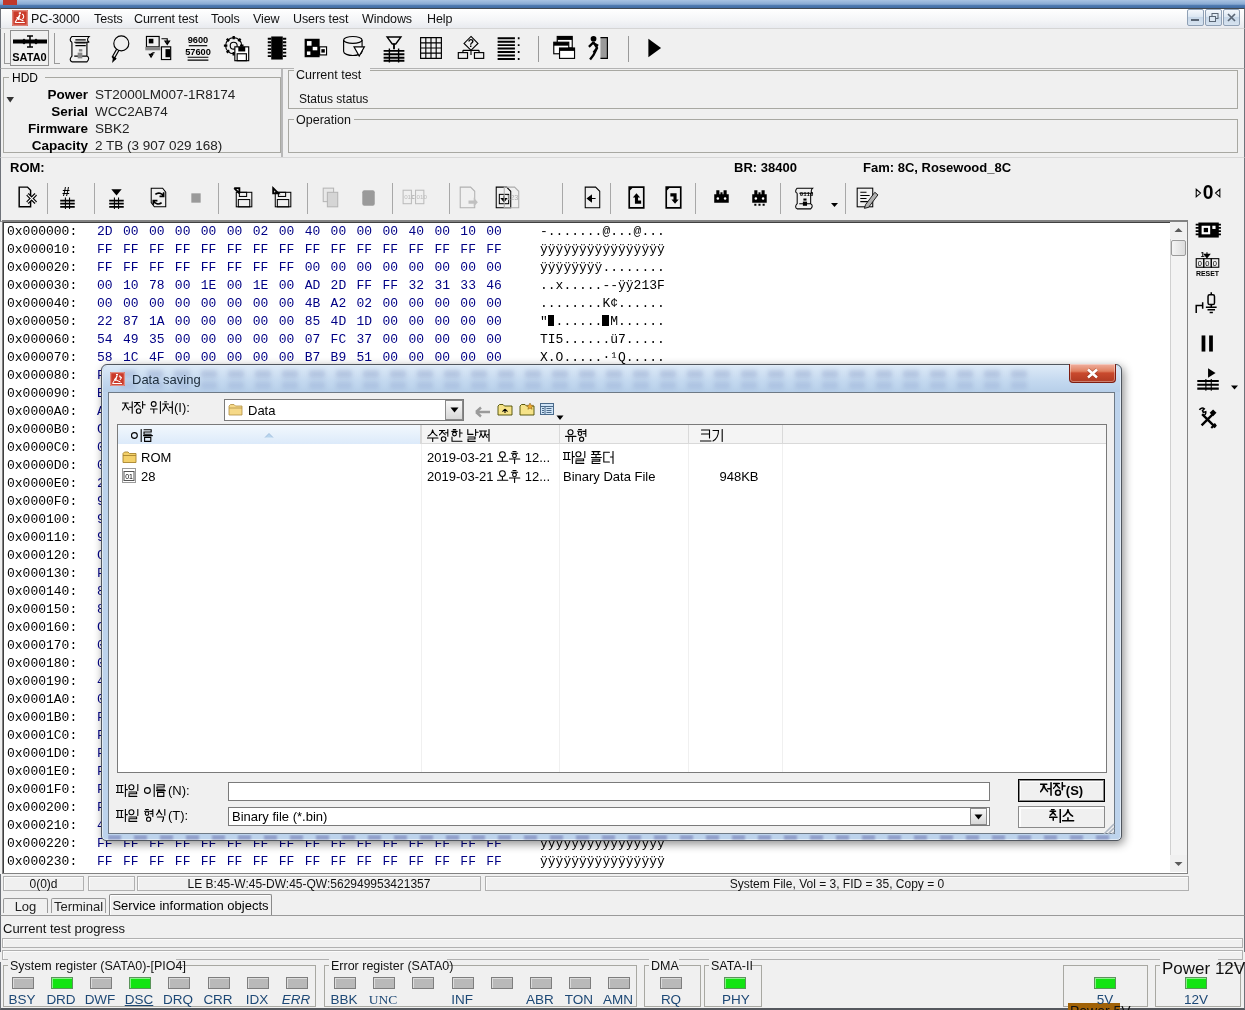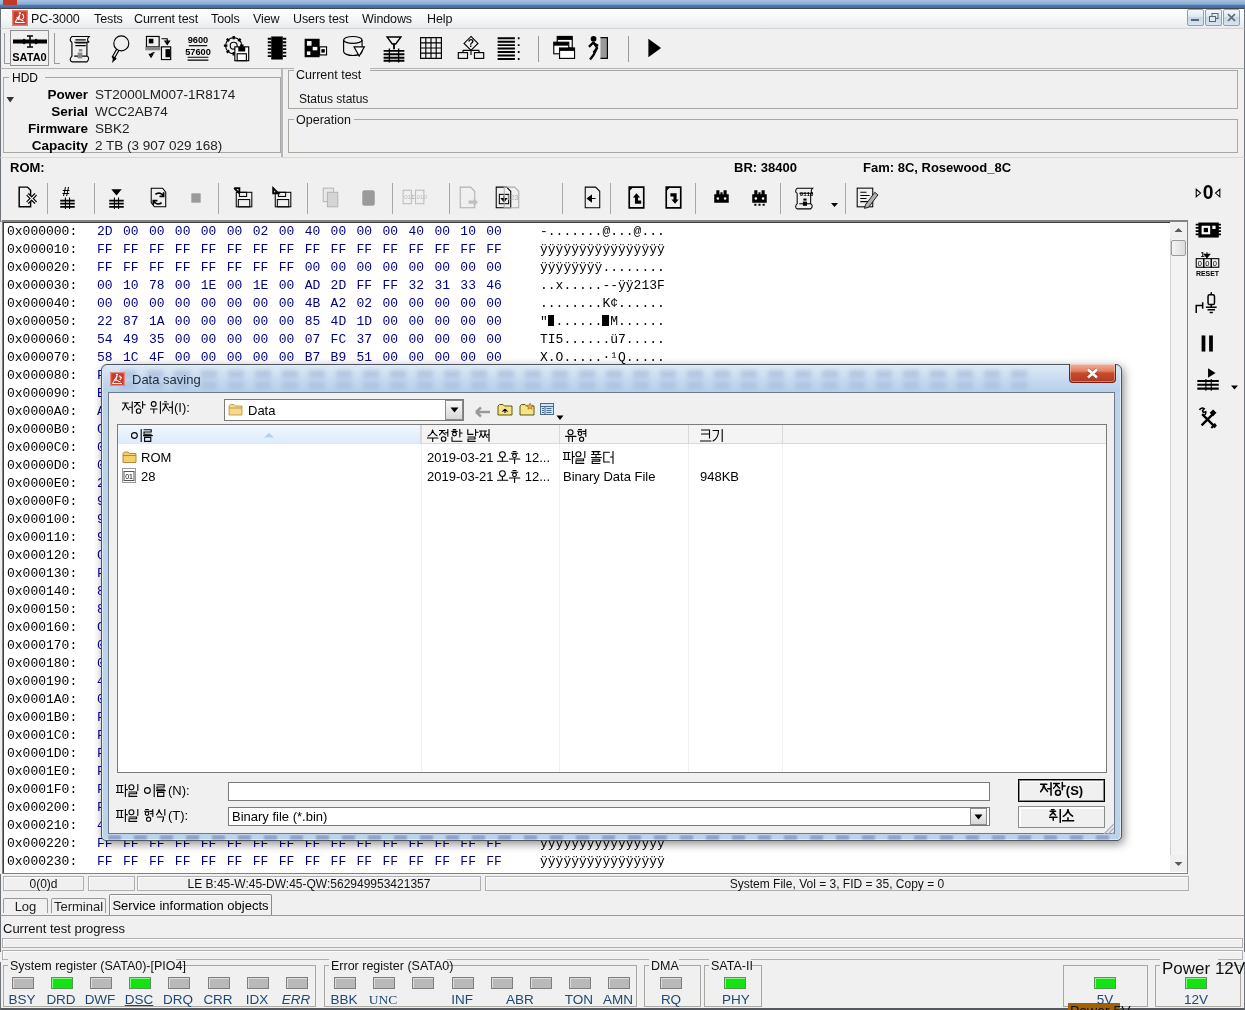--- a/index.html
+++ b/index.html
@@ -478,21 +478,21 @@
 <div style="position:absolute;left:329px;top:959px;width:118px;height:13px;background:#f0f0f0;font-size:12.5px;color:#111;padding:0 2px;white-space:nowrap;">Error register (SATA0)</div>
 <div class="led" style="position:absolute;left:334px;top:977px;width:22px;height:12px;"></div>
 <div class="ledlab" style="position:absolute;left:324px;top:992px;width:40px;height:14px;">BBK</div>
 <div class="led" style="position:absolute;left:373px;top:977px;width:22px;height:12px;"></div>
 <div class="ledlab" style="position:absolute;left:363px;top:992px;width:40px;height:14px;font-family:Liberation Serif, serif;">UNC</div>
 <div class="led" style="position:absolute;left:412px;top:977px;width:22px;height:12px;"></div>
 <div class="led" style="position:absolute;left:452px;top:977px;width:22px;height:12px;"></div>
 <div class="ledlab" style="position:absolute;left:442px;top:992px;width:40px;height:14px;">INF</div>
 <div class="led" style="position:absolute;left:491px;top:977px;width:22px;height:12px;"></div>
 <div class="led" style="position:absolute;left:530px;top:977px;width:22px;height:12px;"></div>
-<div class="ledlab" style="position:absolute;left:500px;top:992px;width:40px;height:14px;">ABR</div>
+<div class="ledlab" style="position:absolute;left:520px;top:992px;width:40px;height:14px;">ABR</div>
 <div class="led" style="position:absolute;left:569px;top:977px;width:22px;height:12px;"></div>
 <div class="ledlab" style="position:absolute;left:559px;top:992px;width:40px;height:14px;">TON</div>
 <div class="led" style="position:absolute;left:608px;top:977px;width:22px;height:12px;"></div>
 <div class="ledlab" style="position:absolute;left:598px;top:992px;width:40px;height:14px;">AMN</div>
 <div style="position:absolute;left:644px;top:965px;width:57px;height:42px;border:1px solid #a8a8a2;"></div>
 <div style="position:absolute;left:649px;top:959px;width:30px;height:13px;background:#f0f0f0;font-size:12.5px;color:#111;padding:0 2px;white-space:nowrap;">DMA</div>
 <div class="led" style="position:absolute;left:660px;top:977px;width:22px;height:12px;"></div>
 <div class="ledlab" style="position:absolute;left:651px;top:992px;width:40px;height:14px;">RQ</div>
 <div style="position:absolute;left:704px;top:965px;width:58px;height:42px;border:1px solid #a8a8a2;"></div>
 <div style="position:absolute;left:709px;top:959px;width:42px;height:13px;background:#f0f0f0;font-size:12.5px;color:#111;padding:0 2px;white-space:nowrap;">SATA-II</div>
@@ -712,21 +712,21 @@
 <div style="position:absolute;left:141px;top:469px;width:40px;height:14px;font-size:13px;">28</div>
 <div style="position:absolute;left:427px;top:469px;width:130px;height:14px;font-size:13px;">2019-03-21 <span style="letter-spacing:0"><svg width="12" height="13" viewBox="0 0 12 13" style="vertical-align:-2px" fill="none" stroke="#000" stroke-width="1.10" stroke-linecap="round">
         <circle cx="5.4" cy="3.6" r="2.9"></circle>
         <path d="M5.4 7.2 V9.4 M0.4 10.3 H10.8"></path>
       </svg><svg width="12" height="13" viewBox="0 0 12 13" style="vertical-align:-2px" fill="none" stroke="#000" stroke-width="1.10" stroke-linecap="round">
         <path d="M4 0.4 H7 M2.4 2.2 H8.6"></path>
         <circle cx="5.5" cy="4.8" r="1.9"></circle>
         <path d="M0.4 8 H10.8 M5.6 8 V12.5"></path>
       </svg></span> 12...</div>
 <div style="position:absolute;left:563px;top:469px;width:130px;height:14px;font-size:13px;">Binary Data File</div>
-<div style="position:absolute;left:700px;top:469px;width:78px;height:14px;font-size:13px;text-align:left;">948KB</div>
+<div style="position:absolute;left:700px;top:469px;width:78px;height:14px;font-size:13px;text-align:center;">948KB</div>
 <div style="position:absolute;left:116px;top:783px;width:115px;height:15px;"><span style="letter-spacing:0"><svg width="12" height="13" viewBox="0 0 12 13" style="vertical-align:0px" fill="none" stroke="#000" stroke-width="1.10" stroke-linecap="round">
         <path d="M0.4 1.5 H7 M1.8 1.5 V8.5 M5.4 1.5 V8.5 M0.2 8.5 H7.2 M9.4 0.4 V12.4 M9.4 5.6 H11.4"></path>
       </svg><svg width="12" height="13" viewBox="0 0 12 13" style="vertical-align:0px" fill="none" stroke="#000" stroke-width="1.10" stroke-linecap="round">
         <circle cx="3.4" cy="3.2" r="2.5"></circle>
         <path d="M9.8 0.4 V6.4 M1 8 H8.6 V9.8 H1 V12.4 H8.8"></path>
       </svg></span><span style="display:inline-block;width:4px"></span><span style="letter-spacing:0"><svg width="12" height="13" viewBox="0 0 12 13" style="vertical-align:0px" fill="none" stroke="#000" stroke-width="1.10" stroke-linecap="round">
         <circle cx="3.4" cy="6.5" r="2.9"></circle>
         <path d="M10.2 0.6 V12.4"></path>
       </svg><svg width="12" height="13" viewBox="0 0 12 13" style="vertical-align:0px" fill="none" stroke="#000" stroke-width="1.10" stroke-linecap="round">
         <path d="M1 0.8 H8.2 V3 H1 V5.2 H8.2 M0.4 6.6 H9.4 M1.6 8.4 H7.8 V12.4 H1.6 Z"></path>

